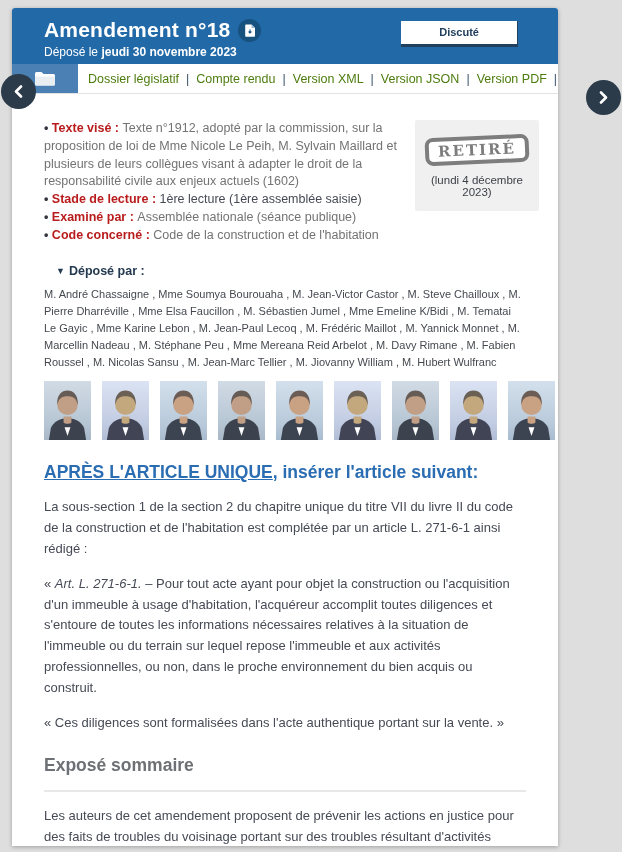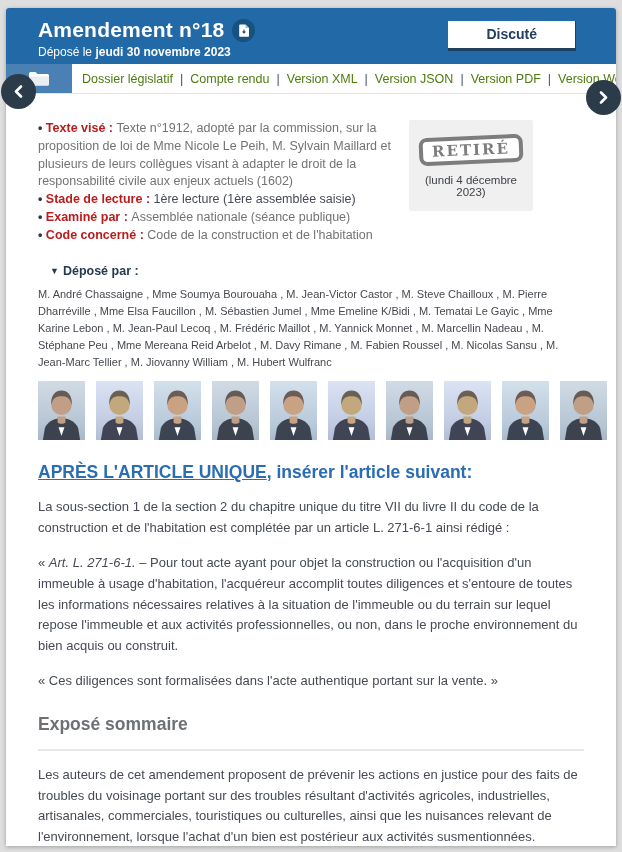--- a/index.html
+++ b/index.html
@@ -4,42 +4,42 @@
 <style>
   * { margin:0; padding:0; box-sizing:border-box; }
   html,body { width:622px; height:852px; overflow:hidden; }
   body {
     font-family:"Liberation Sans", sans-serif;
     background:#dedede;
     position:relative;
     color:#464a55;
   }
   .card {
-    position:absolute; left:6px; top:8px; width:610px; bottom:6px;
+    position:absolute; left:12px; top:8px; width:546px; bottom:6px;
     background:#fff; border-radius:3px 3px 0 0;
     box-shadow:0 1px 4px rgba(0,0,0,.28);
     overflow:hidden;
   }
   
   .hdr {
     background:#2269a8; color:#fff;
     padding:10px 40px 11px 32px; height:56px;
     display:flex; justify-content:space-between; align-items:flex-start;
   }
   .hdr-title-row { display:flex; align-items:center; gap:8px; }
   .hdr h1 { font-size:21px; font-weight:bold; letter-spacing:.2px; }
   .file-badge {
     width:23px; height:23px; border-radius:50%; background:#17527f;
     display:inline-flex; align-items:center; justify-content:center; cursor:pointer;
   }
   .hdr-sub { font-size:12px; margin-top:3px; }
   .hdr-sub b { font-weight:bold; }
   .discute {
     background:#fff; color:#22405d; font-family:inherit;
-    font-size:14px; font-weight:600;
+    font-size:11px; font-weight:600;
     padding:5px 38px 6px; margin-top:3px;
     border:none; border-right:1px solid #20405e; border-bottom:3px solid #20405e;
     cursor:pointer;
   }
   
   .navbar { display:flex; height:30px; border-bottom:1px solid #e2e3e6; background:#fff; }
   .folder-seg {
     width:66px; background:#4a80b4; display:flex; align-items:center; justify-content:center;
     cursor:pointer; flex:none;
   }

